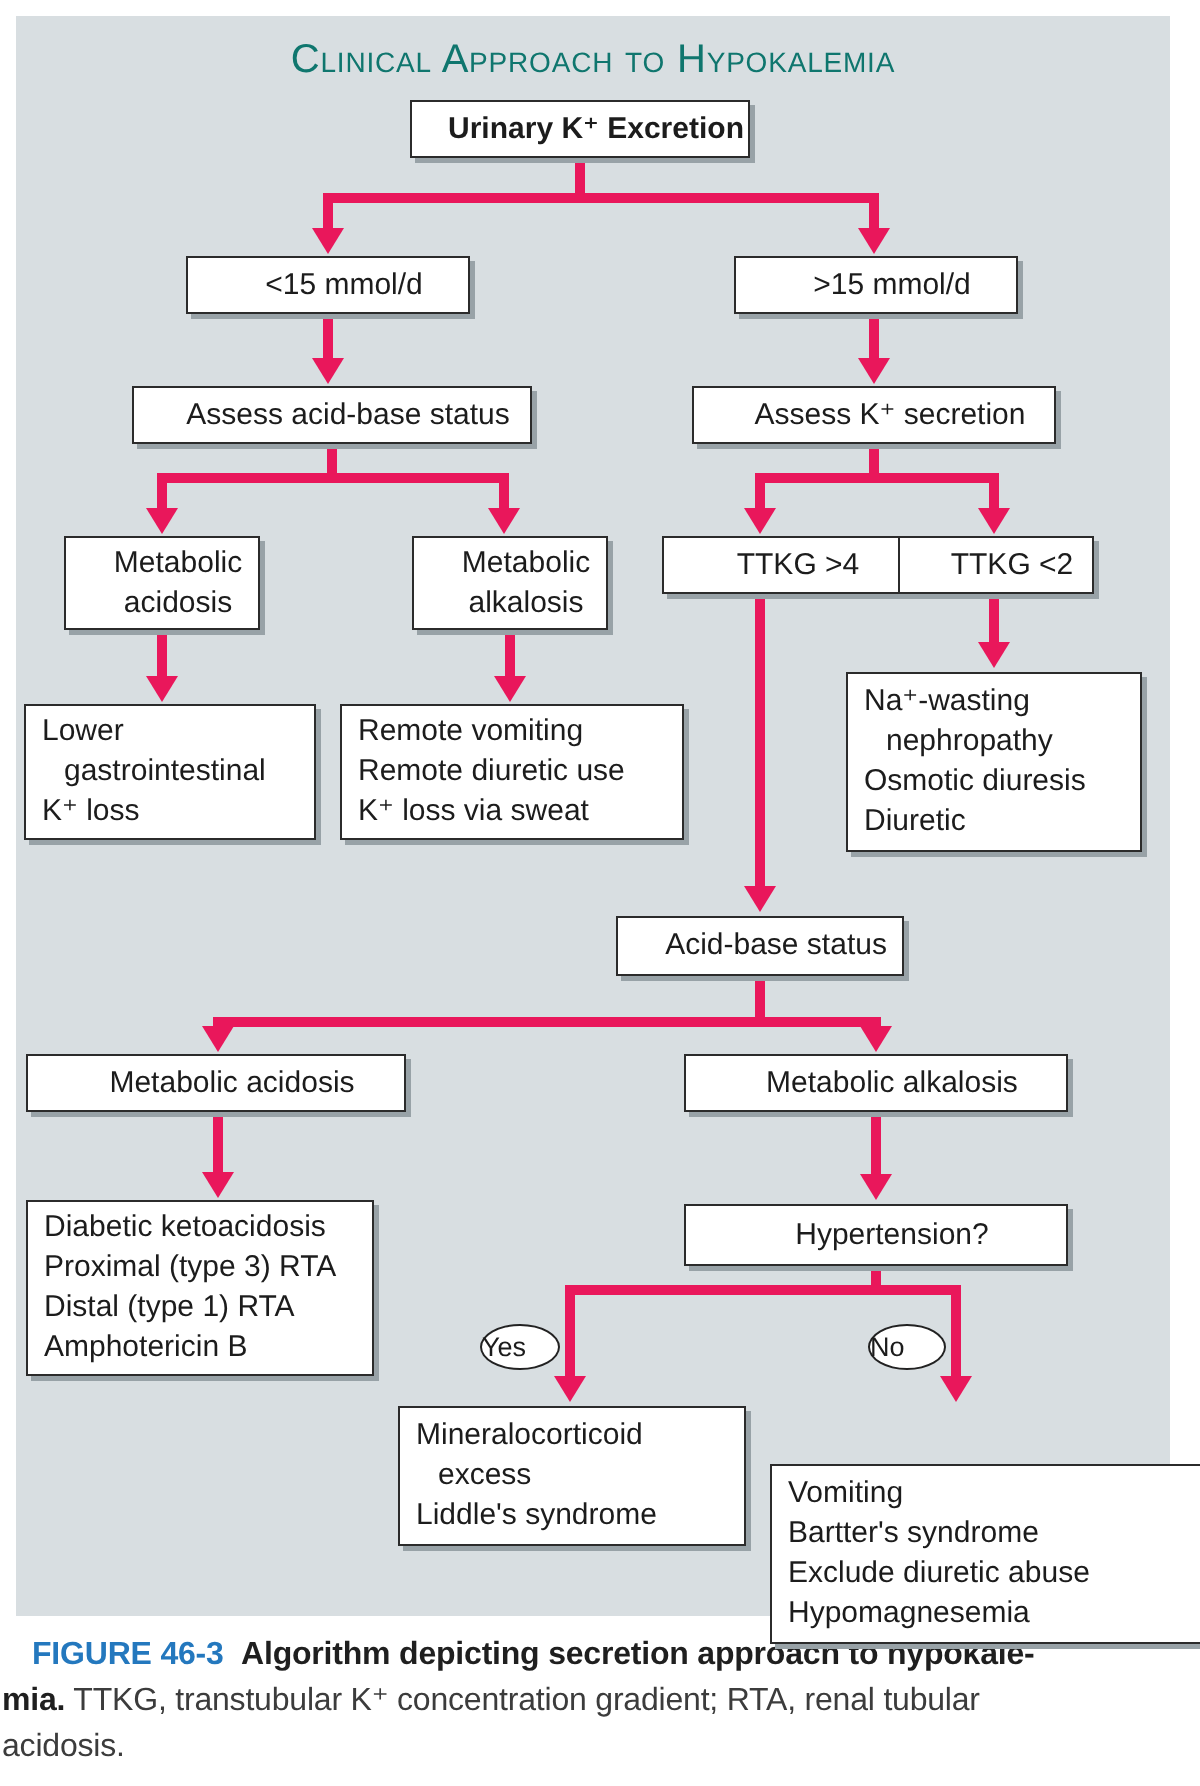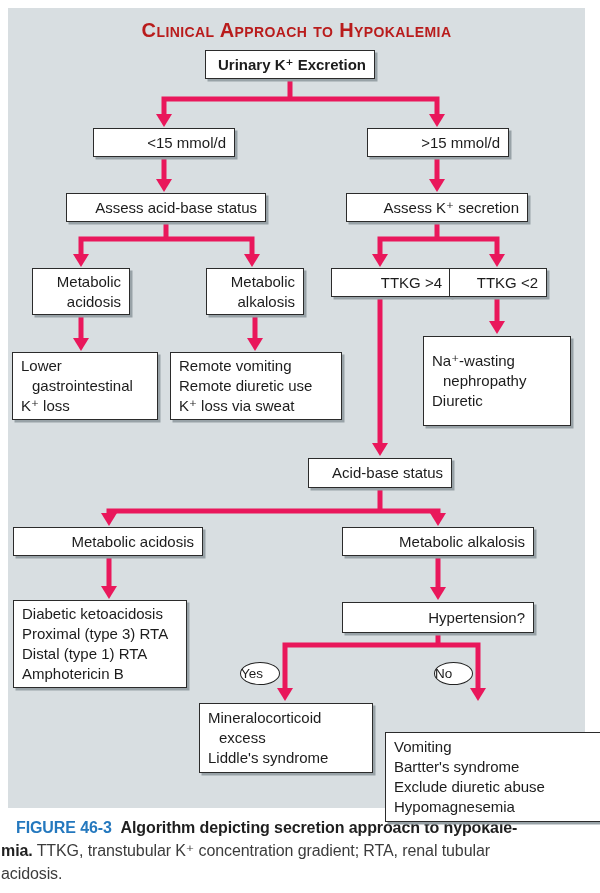--- a/index.html
+++ b/index.html
@@ -10,35 +10,35 @@
   body{
     width:600px;height:893px;background:#ffffff;position:relative;
     font-family:"Liberation Sans","DejaVu Sans",sans-serif;color:var(--text);
   }
   .panel{
     position:absolute;left:8px;top:8px;width:577px;height:800px;
     background:var(--panel_bg);
   }
   .chart-title{
     position:absolute;left:0;top:11px;width:577px;text-align:center;
-    font-weight:bold;font-size:20px;letter-spacing:.4px;color:#b91c1c;
+    font-weight:normal;font-size:20px;letter-spacing:.4px;color:#0f766e;
     font-variant:small-caps;
   }
   svg.connectors{position:absolute;left:0;top:0;width:577px;height:800px;z-index:1;pointer-events:none;}
   .conn{stroke:var(--arrow);stroke-width:5;fill:none;}
   .head{fill:var(--arrow);stroke:none;}
   .node{
     position:absolute;z-index:2;background:#ffffff;
     border:1.4px solid var(--box_border);
     box-shadow:2.5px 2.5px 0 var(--box_shadow);
     display:flex;flex-direction:column;justify-content:center;
     font-size:15px;line-height:20px;box-sizing:border-box;
     padding:3px 8px;
   }
-  .node.center{align-items:flex-end;text-align:center;padding-left:24px;}
+  .node.center{align-items:center;text-align:center;padding-left:24px;}
   .node.left{align-items:flex-start;text-align:left;}
   .node.bold{font-weight:bold;}
   .ln{display:block;white-space:nowrap;}
   .ln.indent{padding-left:11px;}
   .branch-oval{
     position:absolute;z-index:2;background:#ffffff;
     border:1.5px solid #222;border-radius:50%;
     display:flex;align-items:center;justify-content:flex-start;
     font-size:13.5px;
   }
@@ -133,20 +133,21 @@
 
   <div class="node left" style="left:162px;top:344px;width:172px;height:68px">
     <span class="ln">Remote vomiting</span>
     <span class="ln">Remote diuretic use</span>
     <span class="ln">K⁺ loss via sweat</span>
   </div>
 
   <div class="node left" style="left:415px;top:328px;width:148px;height:90px">
     <span class="ln">Na⁺-wasting</span>
     <span class="ln indent">nephropathy</span>
+    <span class="ln">Osmotic diuresis</span>
     <span class="ln">Diuretic</span>
   </div>
 
   <div class="node center" style="left:300px;top:450px;width:144px;height:30px">
     <span class="ln">Acid-base status</span>
   </div>
 
   <div class="node center" style="left:5px;top:519px;width:190px;height:29px">
     <span class="ln">Metabolic acidosis</span>
   </div>

